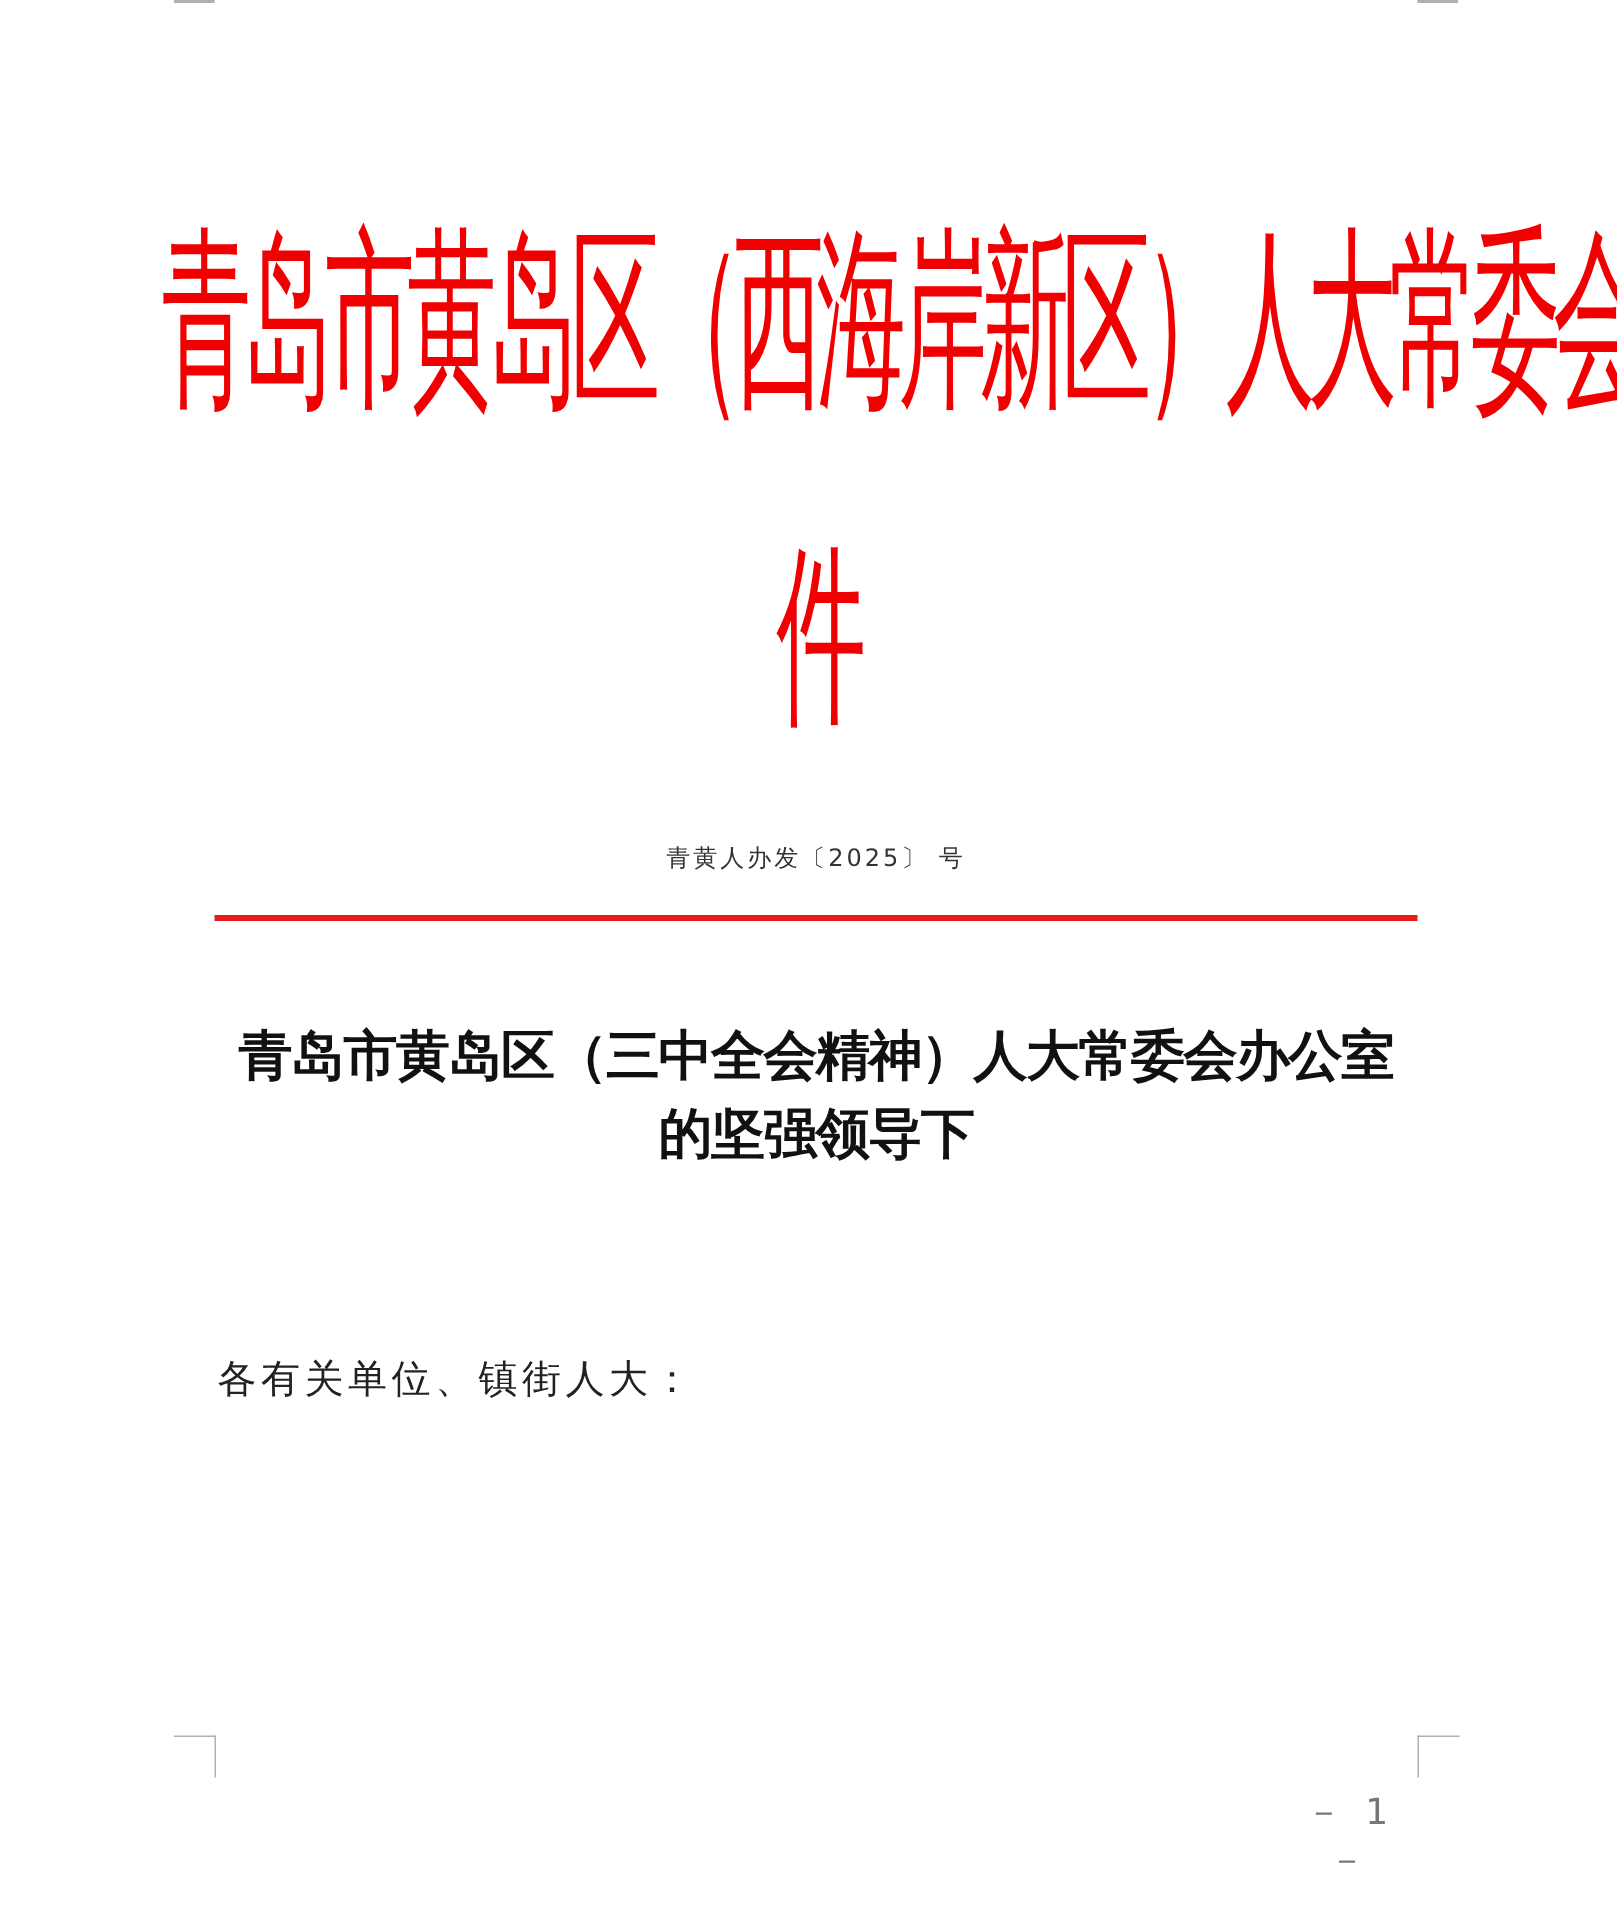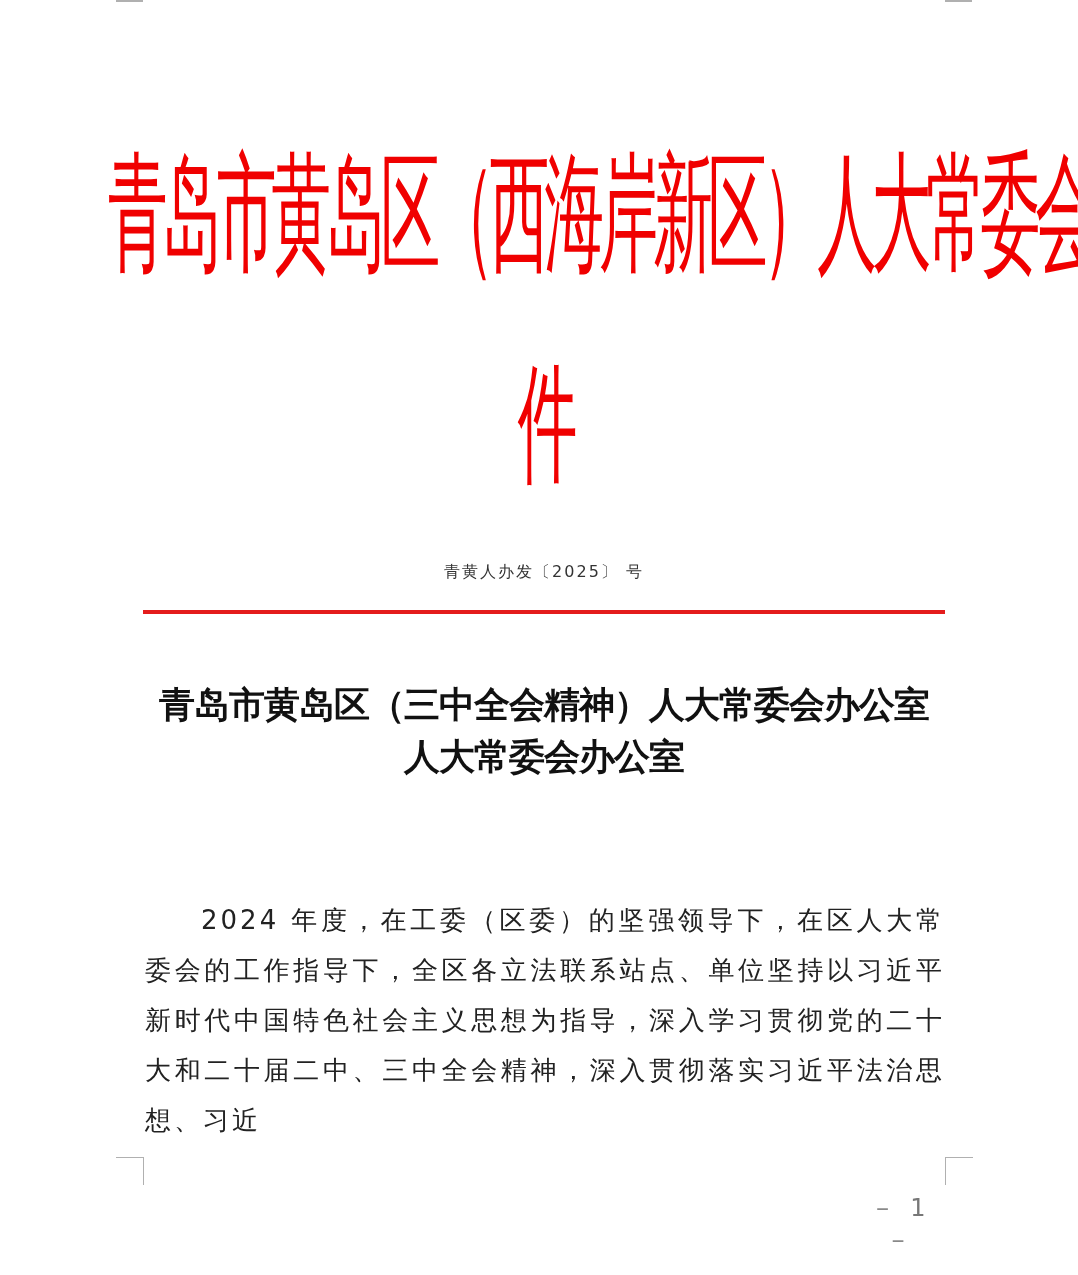--- a/index.html
+++ b/index.html
@@ -45,20 +45,20 @@
 <div class="redhead">
   <span class="line1">青岛市黄岛区（西海岸新区）人大常委会办公室文</span>
   <span class="line2">件</span>
 </div>
 
 <div class="docno">青黄人办发〔2025〕   号</div>
 <div class="redrule"></div>
 
 <div class="title">
   <span>青岛市黄岛区（三中全会精神）人大常委会办公室</span>
-  <span>人大常委会办公室</span>
+  <span>的坚强领导下</span>
 </div>
 
 <div class="body">
-  <p class="indent">2024 年度，在工委（区委）的坚强领导下，在区人大常委会的工作指导下，全区各立法联系站点、单位坚持以习近平新时代中国特色社会主义思想为指导，深入学习贯彻党的二十大和二十届二中、三中全会精神，深入贯彻落实习近平法治思想、习近</p>
+  <p>各有关单位、镇街人大：</p>
 </div>
 
 <div class="pagenum">－ 1 －</div>
 
 </body></html>

